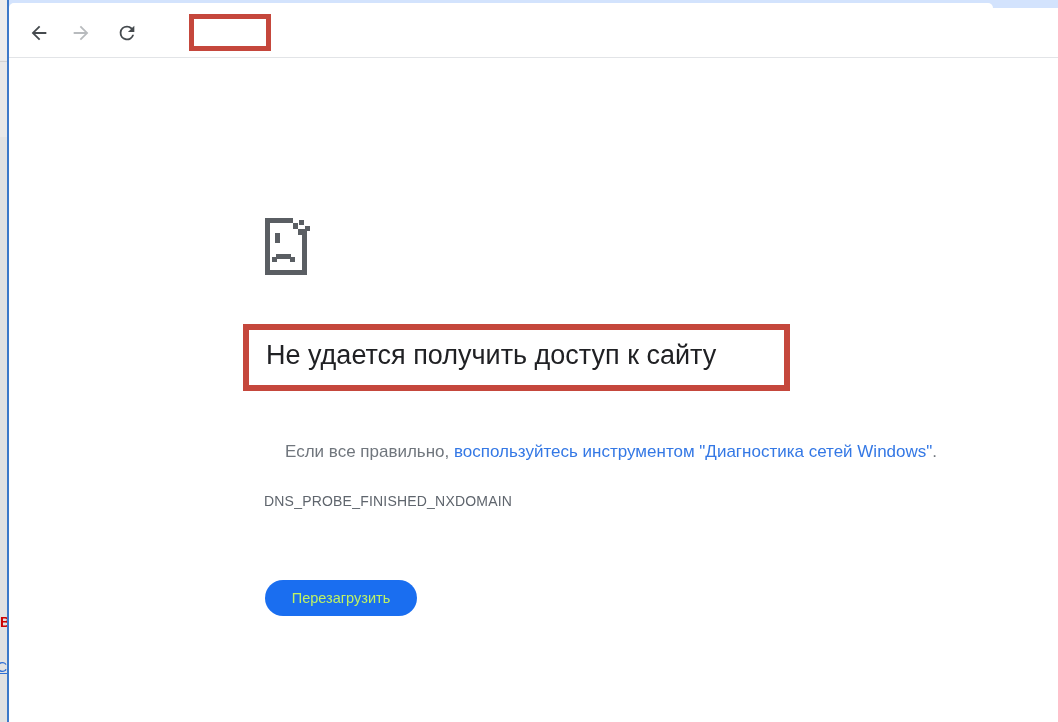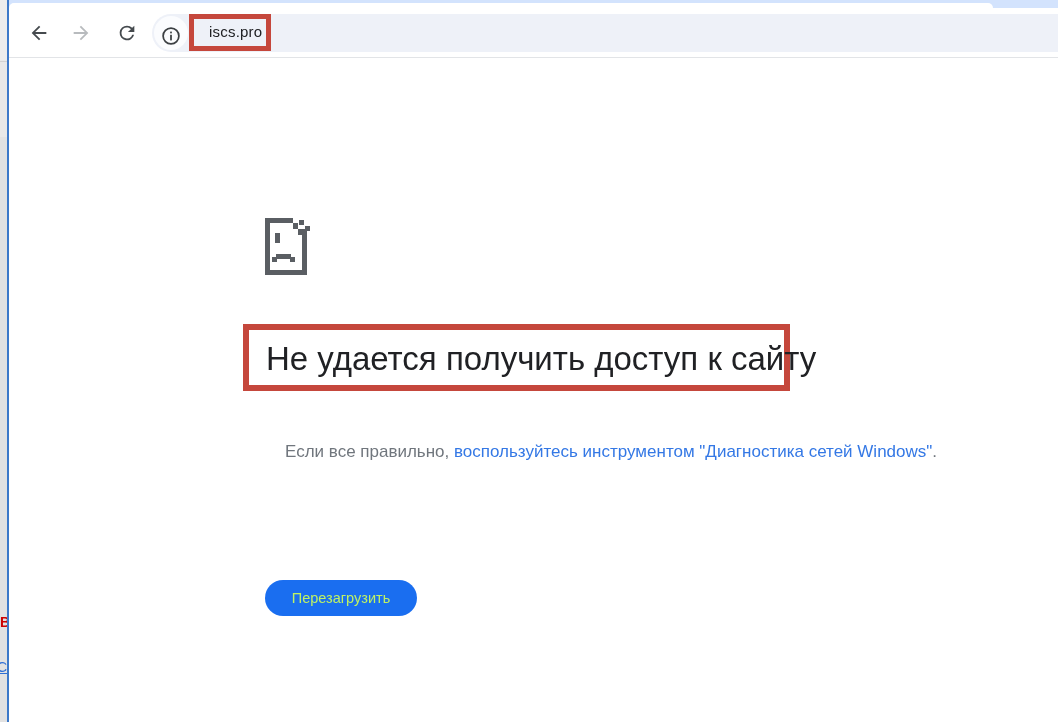--- a/index.html
+++ b/index.html
@@ -54,21 +54,21 @@
 
   
   .annotation-box { position: absolute; border: 5px solid #c5473c; background: transparent; pointer-events: none; }
   #annotation-url { left: 189px; top: 14px; width: 82px; height: 37px; }
   #annotation-title { left: 243px; top: 324px; width: 547px; height: 67px; border-width: 6px; }
 
   
   #sad-file-icon { position: absolute; left: 263px; top: 218px; }
   #error-title {
     position: absolute; left: 266px; top: 340px;
-    font-size: 33px; color: #202124; font-weight: 400; white-space: nowrap;
+    font-size: 27px; color: #202124; font-weight: 400; white-space: nowrap;
   }
   .error-line { position: absolute; left: 265px; font-size: 17px; color: #70767d; white-space: nowrap; }
   #error-line1 { top: 397px; }
   #error-line2 { top: 442px; margin-left: 20px; }
   #diag-link { color: #3478e5; text-decoration: none; cursor: pointer; }
   #error-code {
     position: absolute; left: 264px; top: 493px;
     font-size: 14px; color: #5f656d; letter-spacing: .2px;
   }
   #reload-page-btn {
@@ -109,32 +109,20 @@
       </span>
     </button>
     <button class="nav-btn" id="reload-btn">
       <span>
         <svg viewBox="0 0 24 24">
             <path fill="#454a4e" d="M17.65 6.35A7.96 7.96 0 0 0 12 4a8 8 0 1 0 7.73 10h-2.08A6 6 0 1 1 12 6c1.66 0 3.14.69 4.22 1.78L13 11h7V4l-2.35 2.35z"></path>
           </svg>
       </span>
     </button>
 
-    <div id="urlbar">
-      <button id="site-info-circle">
-        <span>
-          <svg width="22" height="22" viewBox="0 0 24 24">
-            <circle cx="12" cy="12" r="8.6" fill="none" stroke="#3c4043" stroke-width="1.9"></circle>
-            <rect x="11.05" y="7.2" width="1.9" height="1.9" fill="#3c4043"></rect>
-            <rect x="11.05" y="10.7" width="1.9" height="6.1" fill="#3c4043"></rect>
-          </svg>
-        </span>
-      </button>
-      <span id="url-text">iscs.pro</span>
-    </div>
   </div>
 
   <div class="annotation-box" id="annotation-url"></div>
 
   <div id="sad-file-icon">
     <svg width="48" height="57" viewBox="0 0 48 57">
       <g fill="#5a5e63">
         <rect x="2" y="0" width="28" height="5"></rect>
         <rect x="2" y="0" width="5" height="57"></rect>
         <rect x="2" y="52" width="42" height="5"></rect>
@@ -150,16 +138,17 @@
       </g>
     </svg>
   </div>
 
   <div class="annotation-box" id="annotation-title"></div>
   <h1 id="error-title">Не удается получить доступ к сайту</h1>
 
 
   <p class="error-line" id="error-line2"><span>Если все правильно, </span><a id="diag-link" href="#">воспользуйтесь инструментом "Диагностика сетей Windows"</a><span>.</span></p>
 
+  <div id="error-code">DNS_PROBE_FINISHED_NXDOMAIN</div>
 
   <button id="reload-page-btn">Перезагрузить</button>
 
 </div>
 
 </body></html>

